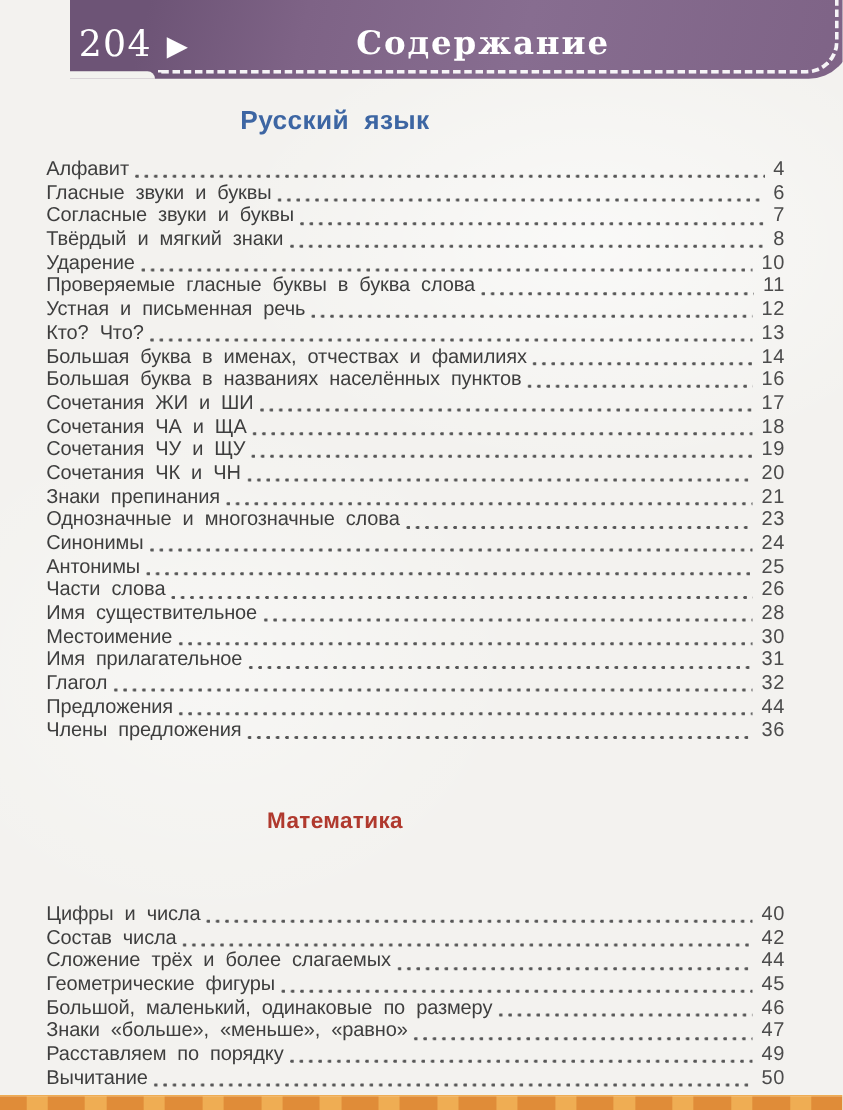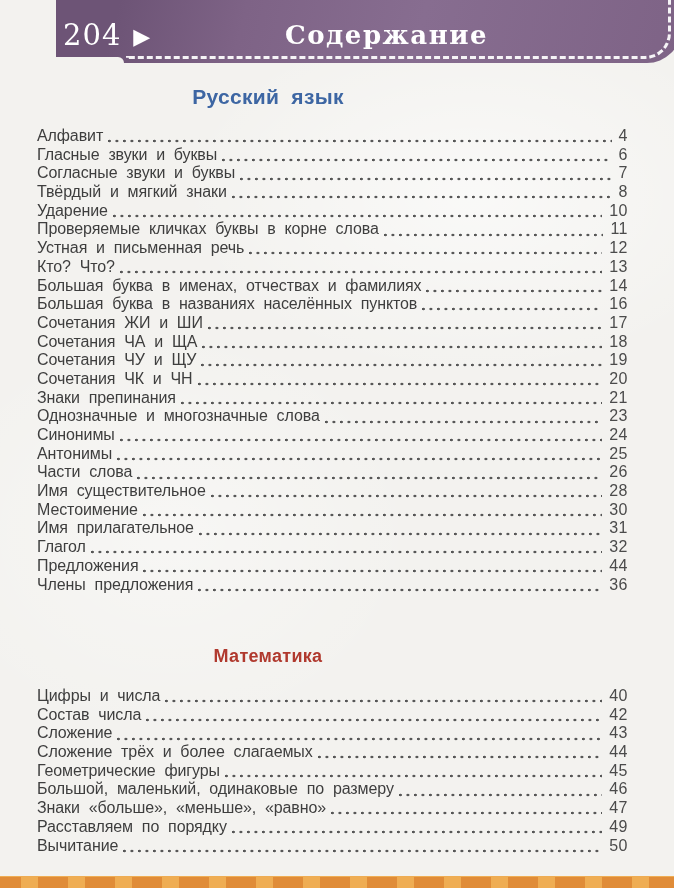--- a/index.html
+++ b/index.html
@@ -60,21 +60,21 @@
   .section-title{
     position:absolute; left:0; width:536px;
     text-align:center; font-weight:700;
   }
   .section-title.ru{ top:85px;  font-size:21px; letter-spacing:.3px; word-spacing:6px; }
   .section-title.math{ top:646px; font-size:18px; letter-spacing:.3px; }
 
   
   .toc-list{ position:absolute; left:37px; right:46px; }
   .toc-list.ru{ top:127px; }
-  .toc-list.math{ top:687px; }
+  .toc-list.math{ top:723px; }
   .toc-row{
     display:flex; align-items:baseline;
     height:18.7px; overflow:visible;
     font-size:16px; letter-spacing:-0.1px; word-spacing:4.5px;
     color:#3e3e3e;
   }
   .toc-label{ white-space:nowrap; }
   .toc-dots{ flex:1 1 auto; align-self:stretch; position:relative; min-width:14px; }
   .toc-dots::after{
     content:""; position:absolute; left:5px; right:7px; bottom:2.5px; height:4px;
@@ -129,21 +129,21 @@
         <span class="toc-label">Твёрдый и мягкий знаки</span>
         <span class="toc-dots"></span>
         <span class="toc-page">8</span>
       </div>
       <div class="toc-row">
         <span class="toc-label">Ударение</span>
         <span class="toc-dots"></span>
         <span class="toc-page">10</span>
       </div>
       <div class="toc-row">
-        <span class="toc-label">Проверяемые кличках буквы в корне слова</span>
+        <span class="toc-label">Проверяемые гласные буквы в буква слова</span>
         <span class="toc-dots"></span>
         <span class="toc-page">11</span>
       </div>
       <div class="toc-row">
         <span class="toc-label">Устная и письменная речь</span>
         <span class="toc-dots"></span>
         <span class="toc-page">12</span>
       </div>
       <div class="toc-row">
         <span class="toc-label">Кто? Что?</span>
@@ -243,25 +243,20 @@
         <span class="toc-label">Цифры и числа</span>
         <span class="toc-dots"></span>
         <span class="toc-page">40</span>
       </div>
       <div class="toc-row">
         <span class="toc-label">Состав числа</span>
         <span class="toc-dots"></span>
         <span class="toc-page">42</span>
       </div>
       <div class="toc-row">
-        <span class="toc-label">Сложение</span>
-        <span class="toc-dots"></span>
-        <span class="toc-page">43</span>
-      </div>
-      <div class="toc-row">
         <span class="toc-label">Сложение трёх и более слагаемых</span>
         <span class="toc-dots"></span>
         <span class="toc-page">44</span>
       </div>
       <div class="toc-row">
         <span class="toc-label">Геометрические фигуры</span>
         <span class="toc-dots"></span>
         <span class="toc-page">45</span>
       </div>
       <div class="toc-row">

